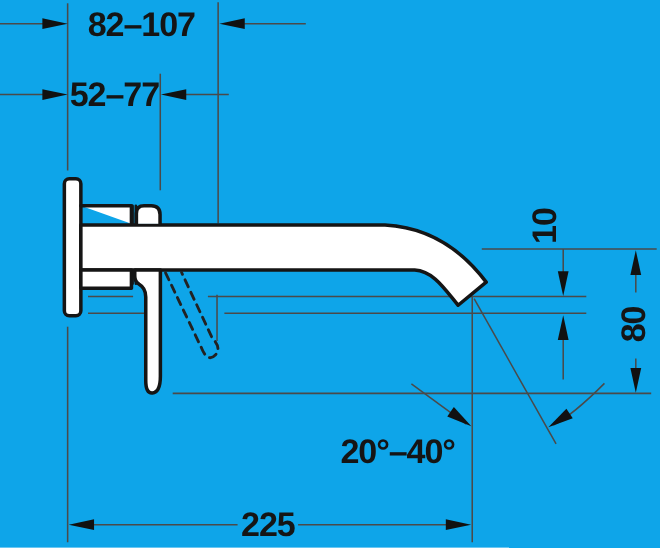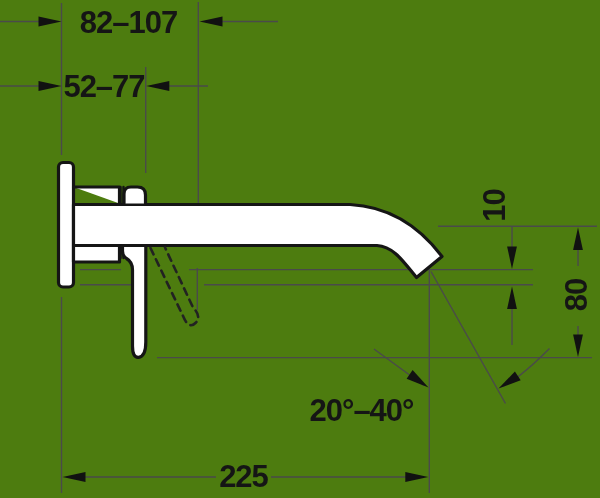--- a/index.html
+++ b/index.html
@@ -1,16 +1,16 @@
 <!DOCTYPE html>
 <html><head>
 <meta charset="utf-8">
 <style>
   html,body{margin:0;padding:0;background:#ffffff;}
-  .stage{position:relative;width:600px;height:498px;background:#4d7c0f;overflow:hidden;
+  .stage{position:relative;width:600px;height:498px;background:#0ea5e9;overflow:hidden;
          font-family:"Liberation Sans", sans-serif;}
   svg{position:absolute;left:0;top:0;}
   text{font-family:"Liberation Sans", sans-serif;font-weight:bold;font-size:31px;
        letter-spacing:-1px;fill:#151515;}
 </style>
 </head>
 <body>
 
 <div class="stage">
 <svg width="600" height="498" viewBox="0 0 600 498">

